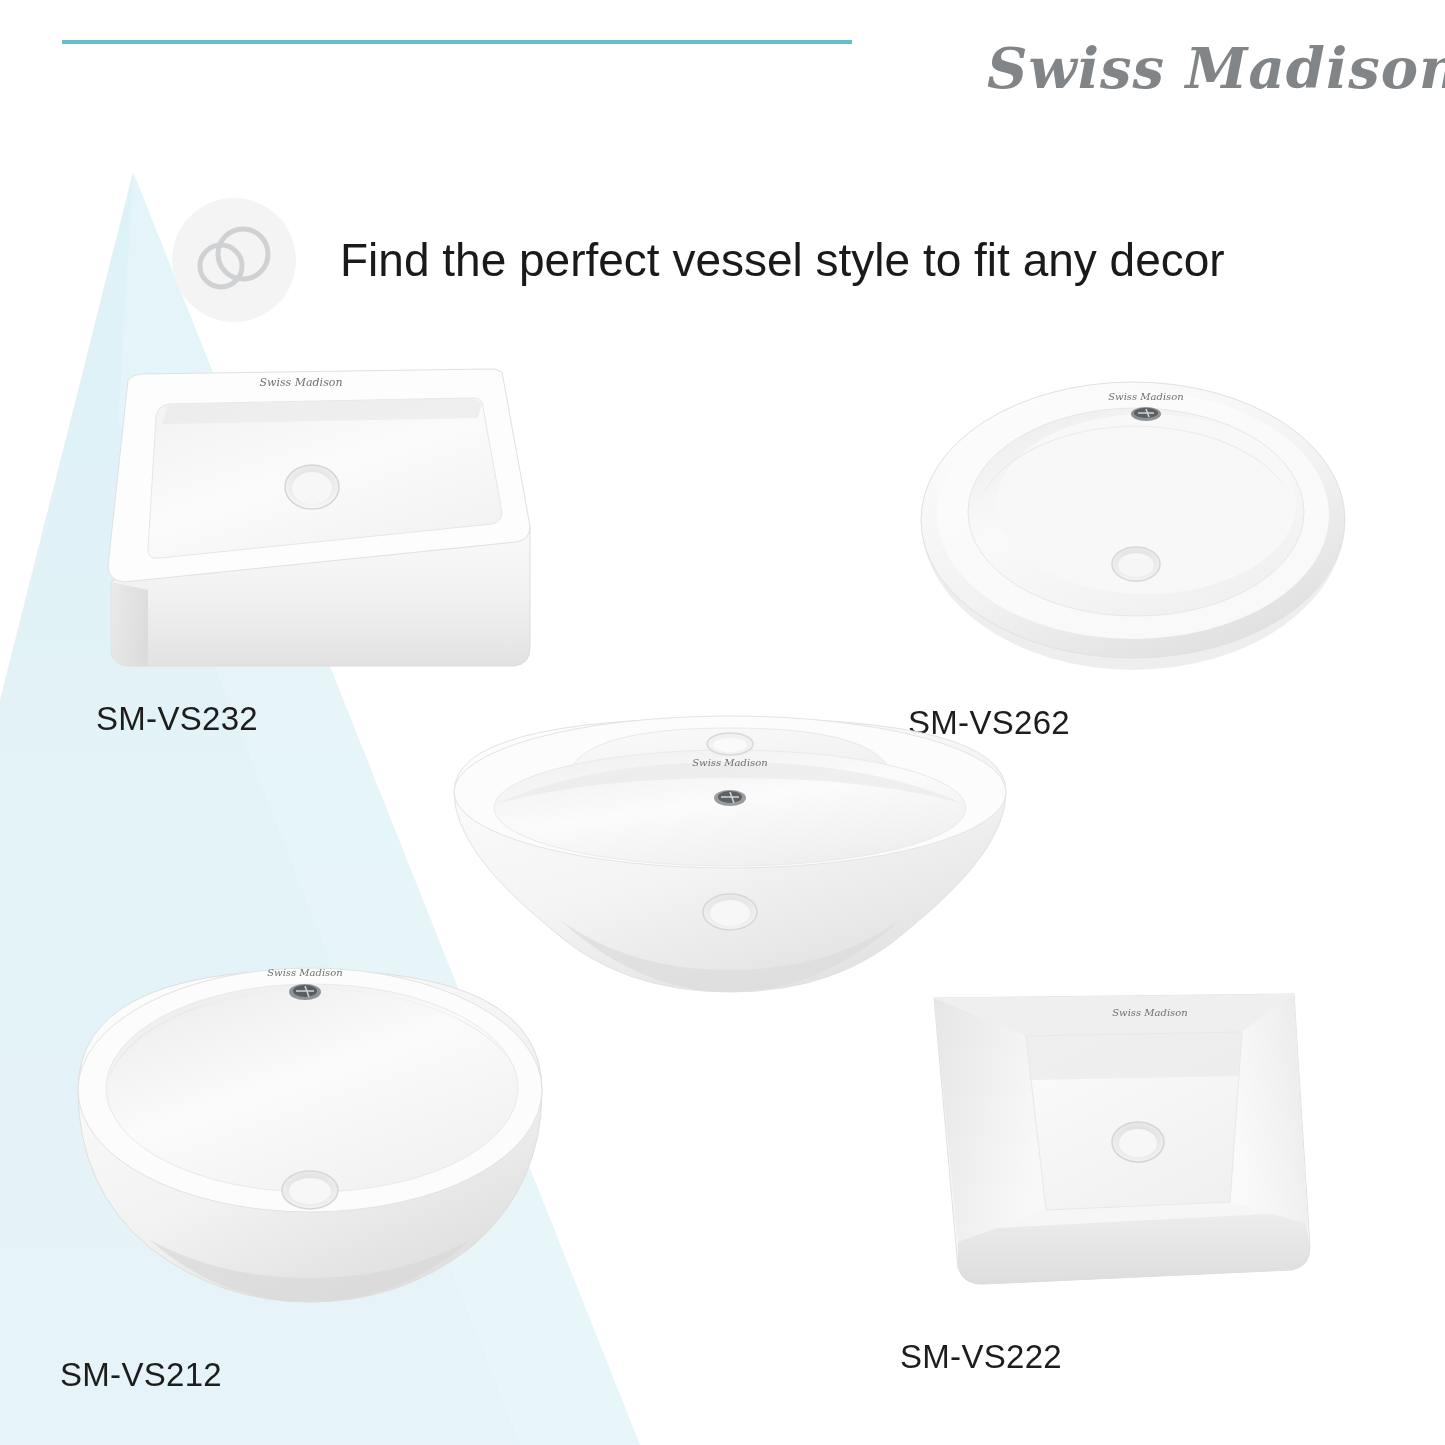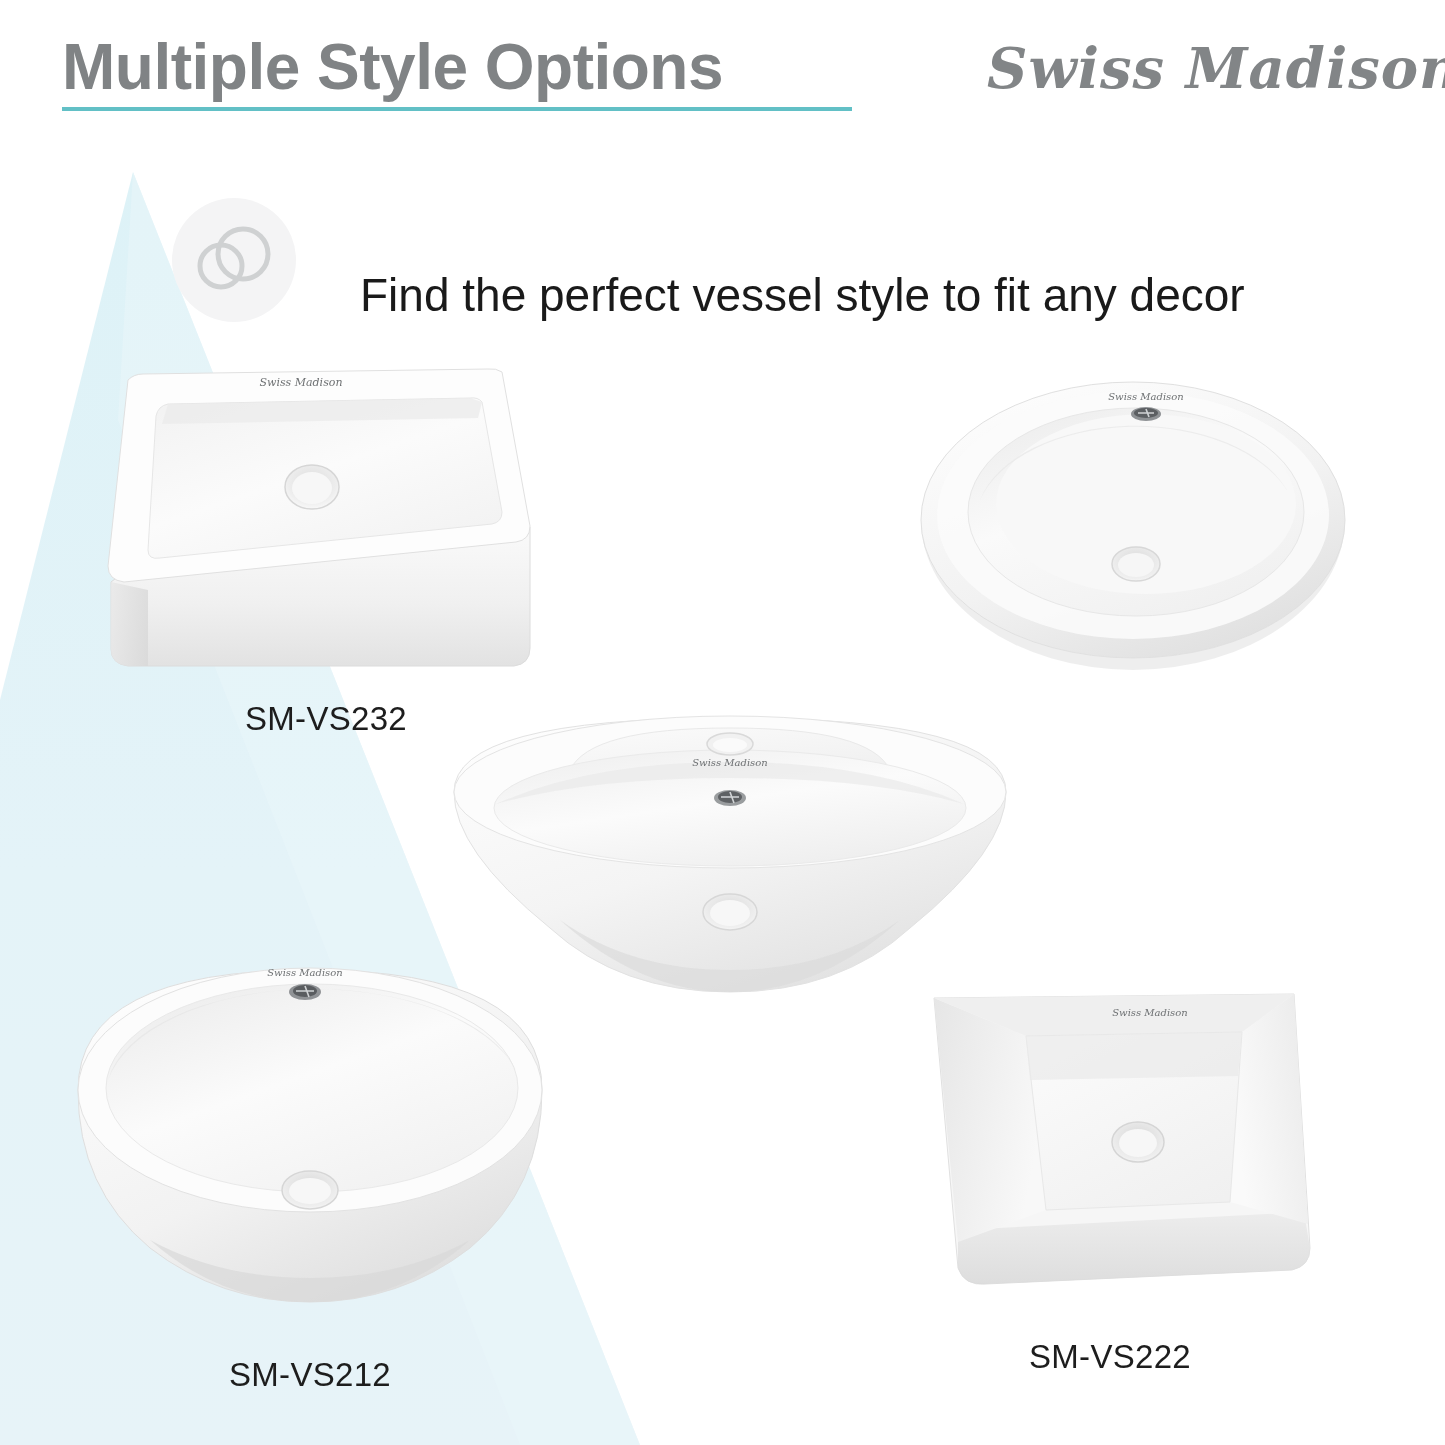--- a/index.html
+++ b/index.html
@@ -89,23 +89,22 @@
     padding-right: 6px;
     white-space: nowrap;
   }
 
   
   .subtitle-row {
     position: absolute;
     left: 172px;
     top: 198px;
     display: flex;
-    align-items: flex-end;
+    align-items: center;
     z-index: 5;
-    gap: 20px;
   }
   .subtitle-badge {
     width: 124px;
     height: 124px;
     border-radius: 50%;
     background: #f4f4f5;
     display: flex;
     align-items: center;
     justify-content: center;
     flex: 0 0 auto;
@@ -122,21 +121,21 @@
   
   .product {
     position: absolute;
     z-index: 3;
   }
   .product-figure {
     position: relative;
     width: 100%;
   }
   .product-label {
-    text-align: center;
+    text-align: left;
     font-size: 33px;
     color: #1d1d1d;
     font-family: "Liberation Sans", sans-serif;
     letter-spacing: 0.3px;
   }
 
   
   #prod-vs232 { left: 96px;  top: 352px;  width: 460px; }
   #prod-vs262 { left: 908px; top: 372px;  width: 450px; }
   #prod-vs211 { left: 440px; top: 700px;  width: 580px; }
@@ -169,21 +168,20 @@
         <stop offset="100%" stop-color="#e7f3f8"></stop>
       </linearGradient>
     </defs>
     <path d="M133,172 L640,1445 L0,1445 L0,700 Z" fill="url(#wedgeGrad)"></path>
     <path d="M133,172 L640,1445 L520,1445 L118,420 Z" fill="#e9f5f9" opacity="0.55"></path>
   </svg>
 
   <div class="header">
 
     <div class="title-block">
-      <div class="page-title">Multiple Style Options</div>
       <div class="title-underline"></div>
     </div>
 
     <div class="brand-logo">
       <div class="brand-name">
         <span>Swiss Madison</span>
       </div>
     </div>
 
   </div>
@@ -280,20 +278,21 @@
         <ellipse cx="238" cy="42" rx="15" ry="7" fill="#8f9295"></ellipse>
         <ellipse cx="238" cy="41" rx="12" ry="5" fill="#5c5f62"></ellipse>
         <path d="M230,41 L246,41 M238,37 L241,45" stroke="#cfd2d4" stroke-width="1.6"></path>
 
         <ellipse cx="228" cy="192" rx="24" ry="17" fill="url(#g262drain)" stroke="#d8d8d8" stroke-width="1.5"></ellipse>
         <ellipse cx="228" cy="193" rx="18" ry="12" fill="#f6f6f6"></ellipse>
 
         <text class="mini-logo" x="238" y="28" font-size="10" text-anchor="middle">Swiss Madison</text>
       </svg>
     </div>
+    <div class="product-label">SM-VS262</div>
   </div>
 
   <div class="product" id="prod-vs211">
     <div class="product-figure">
       <svg class="sink-svg" viewBox="0 0 580 320" aria-hidden="true">
         <defs>
           <linearGradient id="g211body" x1="0.2" y1="0" x2="0.8" y2="1">
             <stop offset="0%" stop-color="#fdfdfd"></stop>
             <stop offset="50%" stop-color="#f4f4f4"></stop>
             <stop offset="100%" stop-color="#dfdfdf"></stop>

